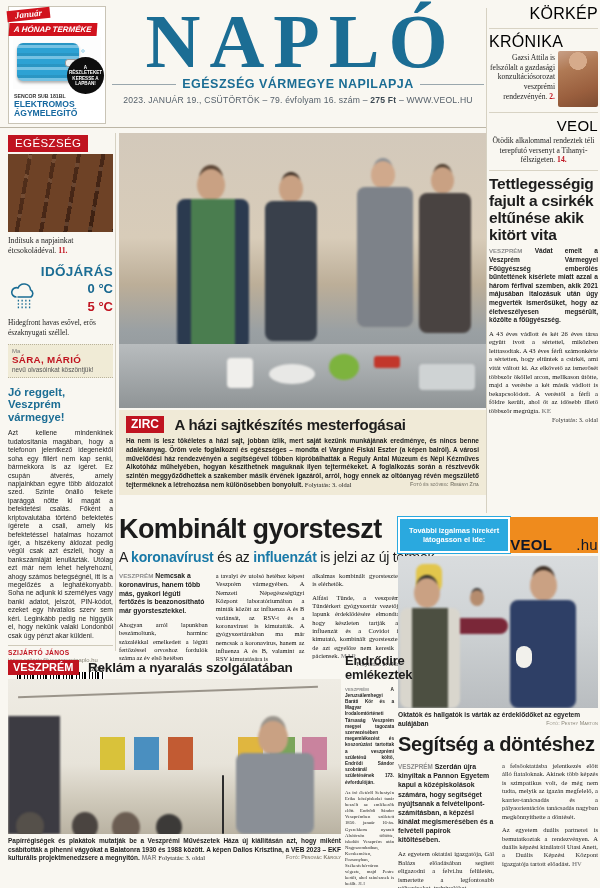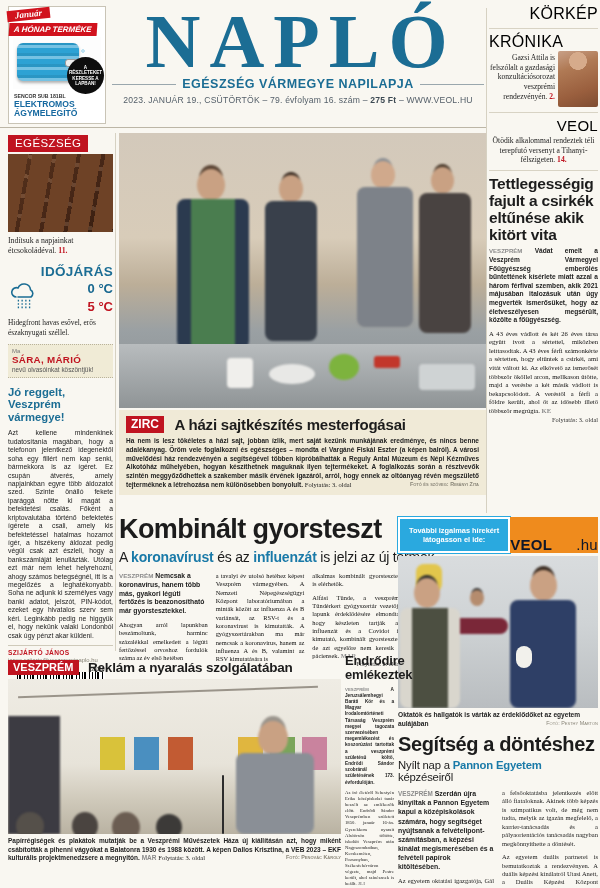--- a/index.html
+++ b/index.html
@@ -336,21 +336,20 @@
     <div class="mp-fig" style="left:2px;top:52px;width:60px;height:100px;background:linear-gradient(90deg,#d9d6cd 0 12px,#4c4f41 12px 48px,#d9d6cd 48px);"></div>
     <div class="head" style="left:132px;top:14px;width:27px;height:31px;background:#caa183;box-shadow:0 -6px 0 -2px #3c2e24;"></div>
     <div class="mp-fig" style="left:112px;top:44px;width:66px;height:108px;background:#2e3f66;"></div>
     <div class="mp-fig" style="left:118px;top:90px;width:16px;height:22px;background:#f2f1ec;filter:blur(.5px);"></div>
     <div class="head" style="left:72px;top:34px;width:14px;height:16px;background:#b58c6e;box-shadow:0 -3px 0 -1px #333;"></div>
   </div>
   <div class="abs uni-cap"><span>Oktatók és hallgatók is várták az érdeklődőket az egyetem aulájában </span><span class="credit uni-credit">Fotó: Pesthy Márton</span></div>
 
   <div class="abs decision">
     <div class="dec-title">Segítség a döntéshez</div>
-    <div class="dec-sub"><span>Nyílt nap a </span><b>Pannon Egyetem</b><span> képzéseiről</span></div>
     <div class="dec-cols">
       <div class="dec-col">
         <div class="dec-lead"><span class="loc">VESZPRÉM</span> <span>Szerdán újra kinyíltak a Pannon Egyetem kapui a középiskolások számára, hogy segítséget nyújtsanak a felvételipont-számításban, a képzési kínálat megismerésében és a felvételi papírok kitöltésében.</span></div>
         <div class="dec-body first">Az egyetem oktatási igazgatója, Gál Balázs előadásában segített eligazodni a felvi.hu felületén, ismertette a legfontosabb változásokat, tudnivalókat</div>
       </div>
       <div class="dec-col">
         <div class="dec-body" style="margin-top:0;">a felsőoktatásba jelentkezés előtt álló fiataloknak. Akinek több képzés is szimpatikus volt, de még nem tudta, melyik az igazán megfelelő, a karrier-tanácsadás és a pályaorientációs tanácsadás nagyban megkönnyíthette a döntését.</div>
         <div class="dec-body"><span>Az egyetem duális partnerei is bemutatkoztak a rendezvényen. A duális képzési kínálatról Utasi Anett, a Duális Képzési Központ igazgatója tartott előadást. </span><span class="sign">HV</span></div>
       </div>
     </div>

